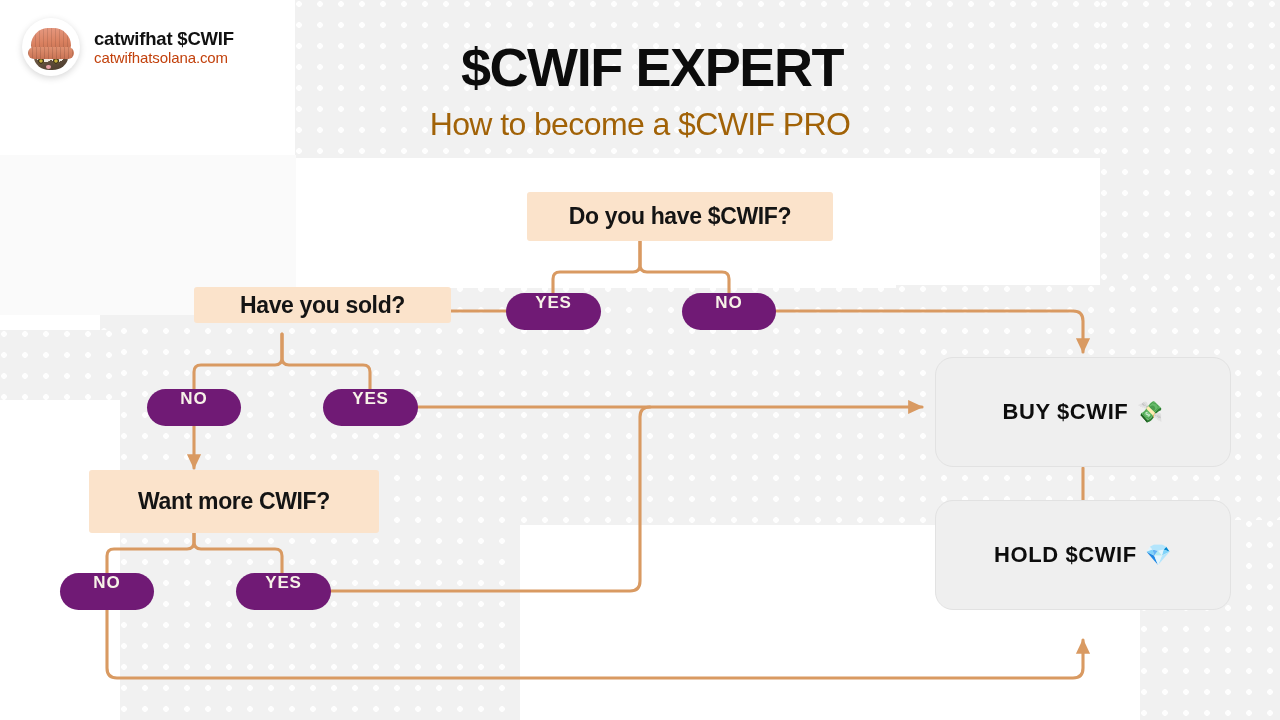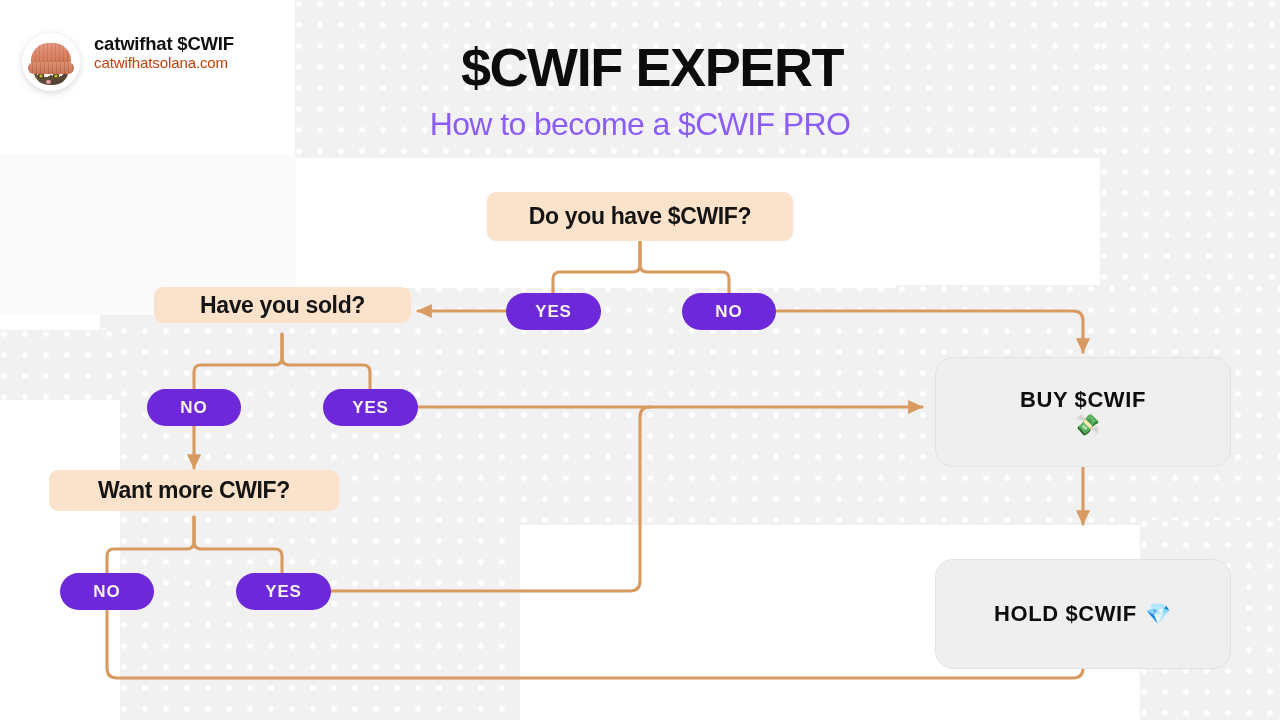--- a/index.html
+++ b/index.html
@@ -16,21 +16,21 @@
     position:absolute;
     background-color:#f1f1f1;
     background-image:
       radial-gradient(circle at 4px 4px, rgba(255,255,255,.95) 2.6px, rgba(255,255,255,0) 3.1px);
     background-size:21px 21px;
   }
   .bgplain { position:absolute; background:#f3f3f3; }
   .bgwhite { position:absolute; background:#ffffff; }
 
   
-  #brand { position:absolute; left:22px; top:33px; display:flex; align-items:flex-start; gap:14px; }
+  #brand { position:absolute; left:22px; top:18px; display:flex; align-items:center; gap:14px; }
   #avatar {
     width:58px; height:58px; border-radius:50%;
     background:#ffffff;
     box-shadow:0 2px 7px rgba(0,0,0,.16);
     position:relative; overflow:hidden; flex:none;
   }
   .cat-face {
     position:absolute; left:12px; top:24px; width:34px; height:28px;
     border-radius:48% 48% 46% 46%;
     background:
@@ -61,33 +61,34 @@
   #brand-text { display:flex; flex-direction:column; line-height:1.16; }
   #brand-name { font-size:18.5px; font-weight:700; color:#111111; letter-spacing:-.2px; }
   #brand-url  { font-size:15px; font-weight:400; color:#c2410c; letter-spacing:-.1px; }
 
   #title {
     position:absolute; left:0; right:0; top:36px; text-align:center;
     font-size:54px; font-weight:800; letter-spacing:-1.4px; color:#0c0c0c;padding-left:24px;
   }
   #subtitle {
     position:absolute; left:0; right:0; top:106px; text-align:center;
-    font-size:32px; font-weight:400; letter-spacing:-.6px; color:#8b5cf6;
+    font-size:32px; font-weight:400; letter-spacing:-.6px; color:#a16207;
   }
 
   
   .qbox {
-    position:absolute; background:#fbe3cb; border-radius:9px;
+    position:absolute; background:#fbe3cb; border-radius:3px;
     display:flex; align-items:center; justify-content:center;
     font-size:23px; font-weight:700; color:#141414; letter-spacing:-.35px;
     white-space:nowrap;
+    margin-left:40px;
   }
   .pill {
-    position:absolute; background:#6d28d9; border-radius:19px;
-    display:flex; align-items:center; justify-content:center;
+    position:absolute; background:#701a75; border-radius:19px;
+    display:flex; justify-content:center;
     font-size:17px; font-weight:800; color:#f7f2e8; letter-spacing:.9px;
     z-index:4;
   }
   .outbox {
     position:absolute; background:#efefef; border:1.5px solid #e2e2e2;
     border-radius:18px; display:flex; align-items:center; justify-content:center;
     font-size:22px; font-weight:800; color:#0d0d0d; letter-spacing:.6px;
     white-space:nowrap; z-index:3;
   }
   .emoji { font-size:21px; margin-left:9px; letter-spacing:0; }
@@ -161,21 +162,21 @@
   </svg>
 
   <div class="qbox" style="left:487px; top:192px; width:306px; height:49px; z-index:2;">
     <span>Do you have $CWIF?</span>
   </div>
 
   <div class="qbox" style="left:154px; top:287px; width:257px; height:36px; z-index:2;">
     <span>Have you sold?</span>
   </div>
 
-  <div class="qbox" style="left:49px; top:470px; width:290px; height:41px; z-index:2;">
+  <div class="qbox" style="left:49px; top:470px; width:290px; height:63px; z-index:2;">
     <span>Want more CWIF?</span>
   </div>
 
   <div class="pill" style="left:506px; top:293px; width:95px; height:37px;">
     <span>YES</span>
   </div>
   <div class="pill" style="left:682px; top:293px; width:94px; height:37px;">
     <span>NO</span>
   </div>
   <div class="pill" style="left:147px; top:389px; width:94px; height:37px;">
@@ -184,23 +185,23 @@
   <div class="pill" style="left:323px; top:389px; width:95px; height:37px;">
     <span>YES</span>
   </div>
   <div class="pill" style="left:60px; top:573px; width:94px; height:37px;">
     <span>NO</span>
   </div>
   <div class="pill" style="left:236px; top:573px; width:95px; height:37px;">
     <span>YES</span>
   </div>
 
-  <div class="outbox" style="left:935px; top:357px; width:296px; height:110px;flex-direction:column;">
+  <div class="outbox" style="left:935px; top:357px; width:296px; height:110px;">
     <span>BUY $CWIF</span>
     <span class="emoji">💸</span>
   </div>
 
-  <div class="outbox" style="left:935px; top:559px; width:296px; height:110px;">
+  <div class="outbox" style="left:935px; top:500px; width:296px; height:110px;">
     <span>HOLD $CWIF</span>
     <span class="emoji">💎</span>
   </div>
 
 </div>
 
 </body></html>

